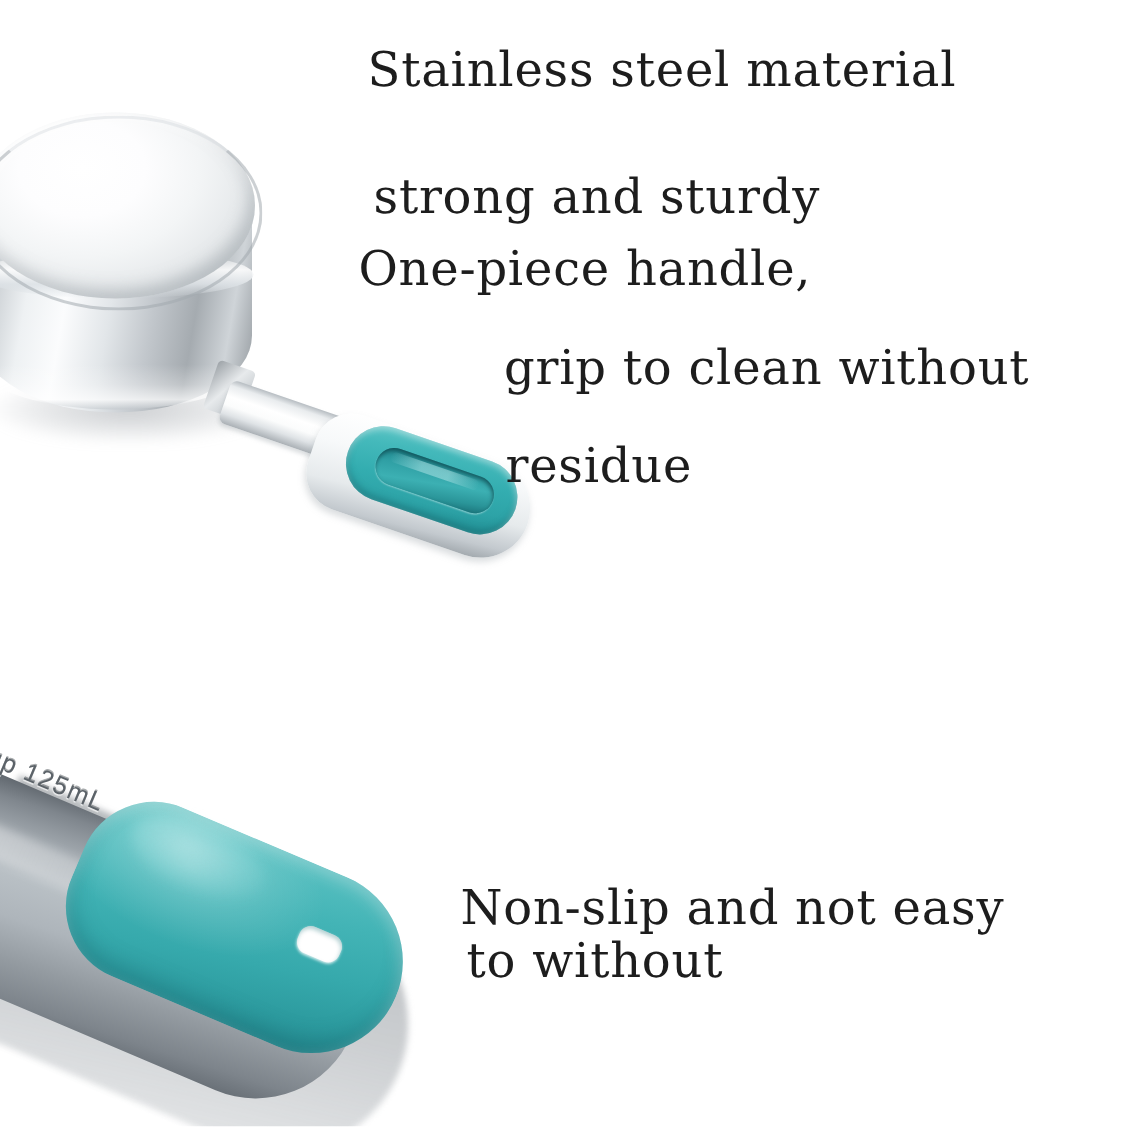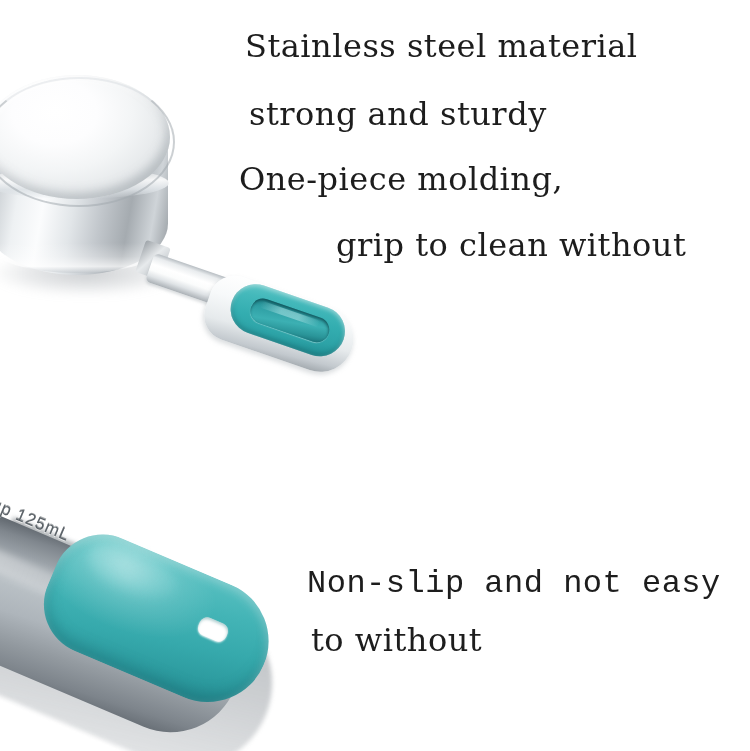--- a/index.html
+++ b/index.html
@@ -23,28 +23,28 @@
     color: #1d1d1d;
     font-family: "DejaVu Serif", "Liberation Serif", serif;
     font-size: 32px;
     line-height: 1;
     letter-spacing: 0.5px;
     white-space: pre;
     font-weight: 400;
   }
 
   #line-1 { left: 245px; top: 30px;  }
-  #line-2 { left: 249px; top: 98px;  }
+  #line-2 { left: 249px; top: 115px;  }
   #line-3 { left: 239px; top: 163px; }
   #line-4 { left: 336px; top: 229px; }
   #line-5 { left: 337px; top: 294px; }
 
   #line-6 { left: 231px; top: 429px; }
   #line-7 { left: 235px; top: 494px; }
-  #line-8 { left: 307px; top: 568px; font-family: Liberation Mono, monospace; }
+  #line-8 { left: 307px; top: 589px; }
   #line-9 { left: 311px; top: 624px; }
 
   
   #photo-top {
     position: absolute;
     left: 0px;
     top: 55px;
     width: 360px;
     height: 255px;
   }
@@ -409,19 +409,20 @@
     <div class="sp-metal"></div>
     <div class="sp-metal-hl"></div>
     <div class="sp-engrave">up 125mL</div>
     <div class="sp-teal"></div>
     <div class="sp-teal-gloss"></div>
     <div class="sp-hole"></div>
   </div>
 
   <div class="copy-line" id="line-1">Stainless steel material</div>
   <div class="copy-line" id="line-2">strong and sturdy</div>
-  <div class="copy-line" id="line-3">One-piece molding,</div>
+  <div class="copy-line" id="line-3">One-piece handle,</div>
   <div class="copy-line" id="line-4">grip to clean without</div>
+  <div class="copy-line" id="line-5">residue</div>
 
   <div class="copy-line" id="line-8">Non-slip and not easy</div>
   <div class="copy-line" id="line-9">to without</div>
 
 </div>
 
 </body></html>

